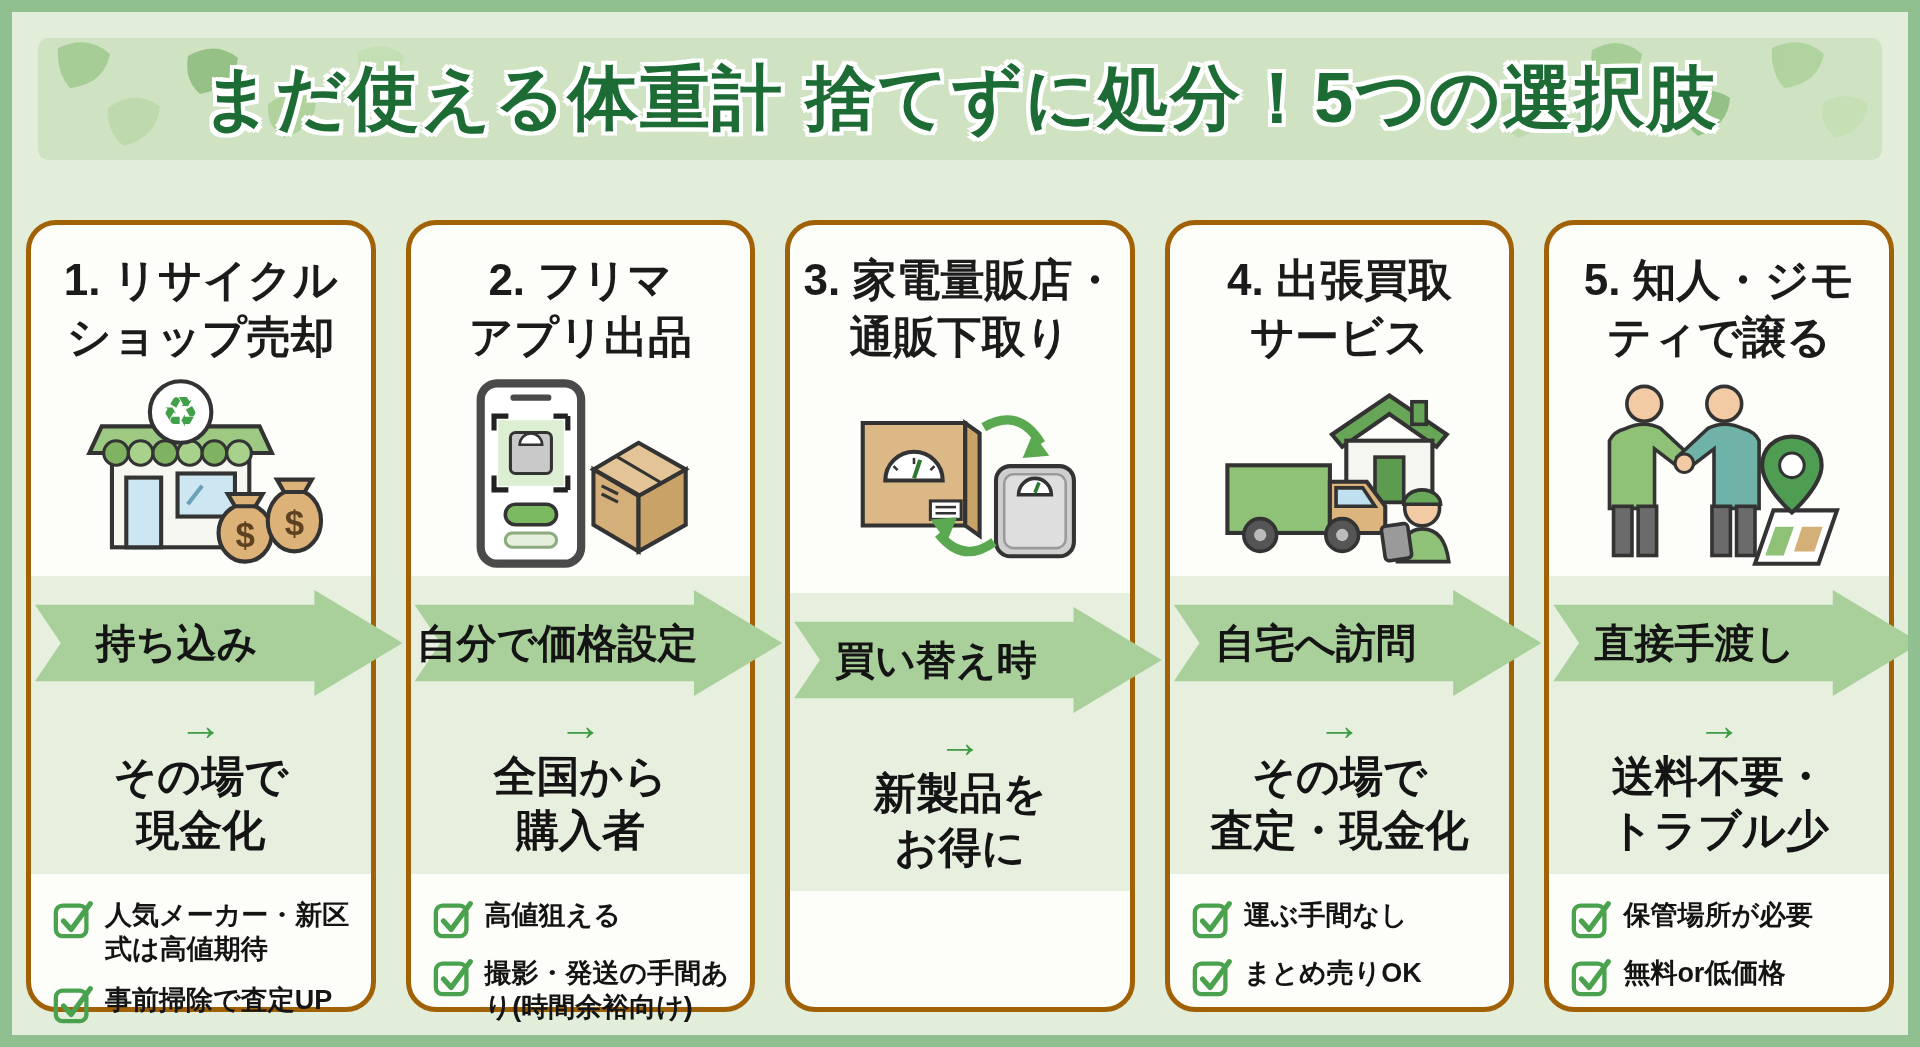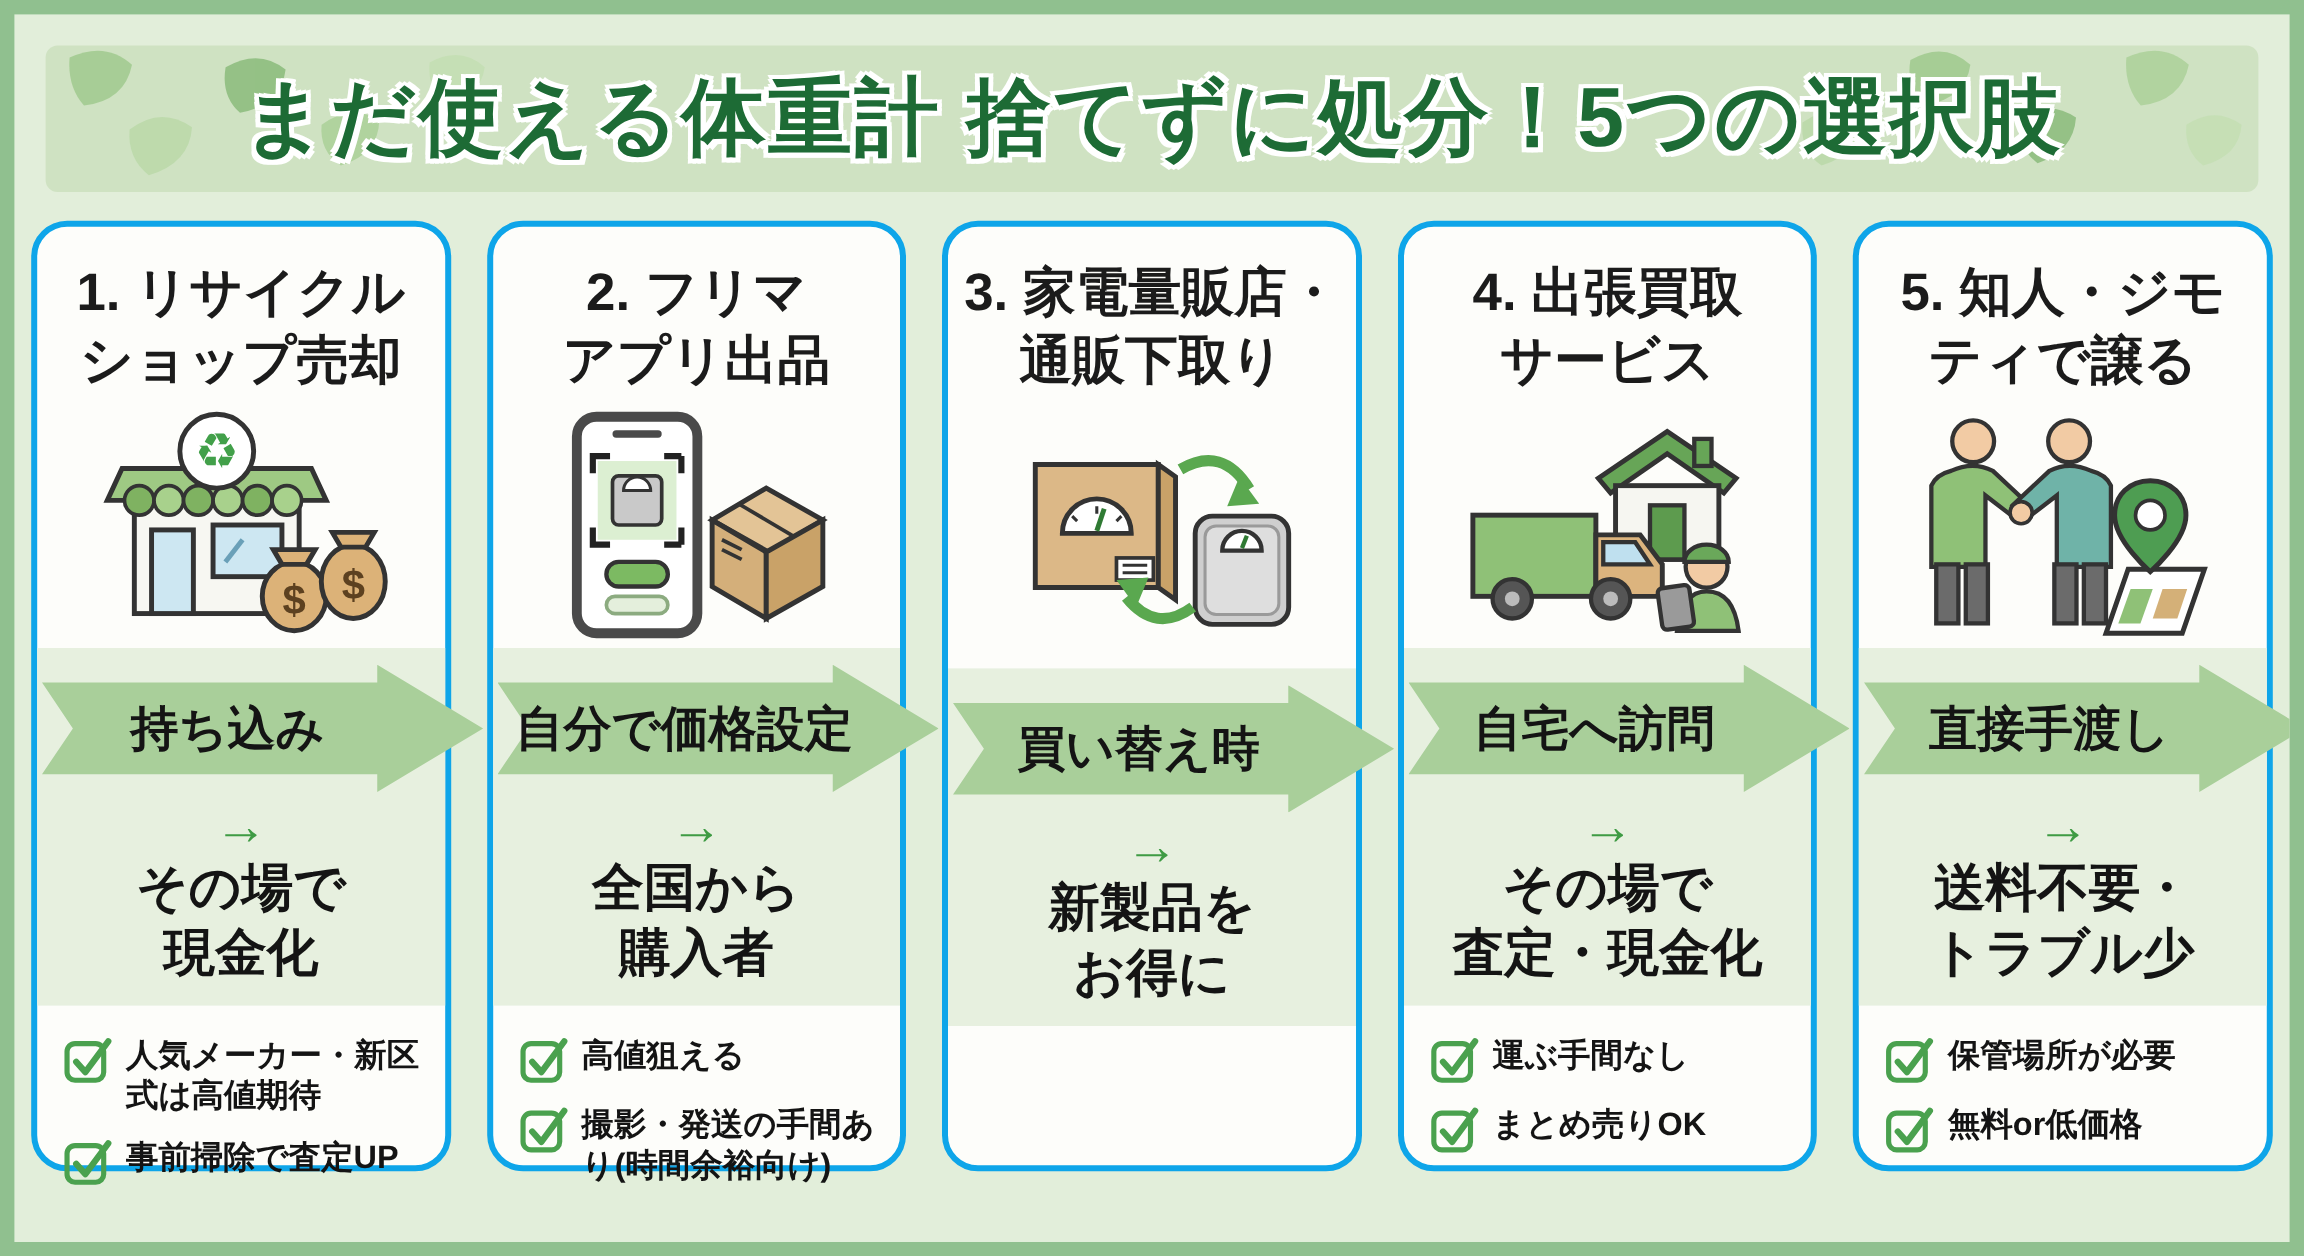--- a/index.html
+++ b/index.html
@@ -4,52 +4,52 @@
 <style>
   html,body{margin:0;padding:0;}
   body{
     width:1920px;height:1047px;box-sizing:border-box;
     border:12px solid #90c08f;background:#e2eeda;
     font-family:"Liberation Sans","DejaVu Sans",sans-serif;
     overflow:hidden;position:relative;
   }
   
   .banner{
-    height:122px;margin:26px 26px 24px;background:#cfe2c2;border-radius:10px;
+    height:122px;margin:26px 26px 60px;background:#cfe2c2;border-radius:10px;
     position:relative;overflow:hidden;display:flex;align-items:center;justify-content:center;
   }
   .banner .leaves{position:absolute;top:0;height:122px;pointer-events:none;}
   .banner .leaves.left{left:0;}
   .banner .leaves.right{right:0;}
   .page-title{
     position:relative;z-index:2;
     font-size:70px;font-weight:900;color:#1d6b35;letter-spacing:2px;white-space:nowrap;
     text-shadow:-4px -4px 0 #fff,4px -4px 0 #fff,-4px 4px 0 #fff,4px 4px 0 #fff,
                  0 -4px 0 #fff,0 4px 0 #fff,-4px 0 0 #fff,4px 0 0 #fff;
   }
   
   .cards{display:flex;gap:30px;padding:0 14px;height:792px;}
   .card{
-    flex:1;background:#fdfdfa;border:5px solid #0ea5e9;border-radius:30px;
+    flex:1;background:#fdfdfa;border:5px solid #a16207;border-radius:30px;
     display:flex;flex-direction:column;position:relative;
   }
   .card-title{
     margin-top:26px;min-height:120px;text-align:center;
     font-size:44px;font-weight:800;line-height:1.3;white-space:pre-line;color:#1b1b1b;
   }
   .icon-area{height:222px;display:flex;align-items:center;justify-content:center;}
   .icon-area svg{height:205px;}
   .band{background:#e7f0df;padding:14px 0 16px;}
   .arrow-wrap{position:relative;height:106px;width:calc(100% + 28px);left:4px;z-index:1;}
   .arrow-shape{
     position:absolute;top:0;left:0;right:0;bottom:0;background:#a9cf9a;
     clip-path:polygon(0 14%,76% 14%,76% 0,100% 50%,76% 100%,76% 86%,0 86%,7% 50%);
   }
   .arrow-label{
-    position:absolute;left:15px;width:76%;top:50%;transform:translateY(-50%);
+    position:absolute;left:2px;width:76%;top:50%;transform:translateY(-50%);
     text-align:center;font-size:40px;font-weight:800;color:#141414;white-space:nowrap;
   }
   .mini-arrow{text-align:center;font-size:44px;font-weight:900;color:#3f9b44;line-height:1.05;margin-top:6px;}
   .result{
     text-align:center;font-size:43px;font-weight:800;line-height:1.25;
     white-space:pre-line;margin-top:2px;color:#141414;
   }
   .checks{padding:24px 18px 0 22px;}
   .check-item{display:flex;align-items:flex-start;gap:10px;margin-bottom:16px;}
   .check-icon{flex:none;width:42px;height:42px;margin-top:0;}

